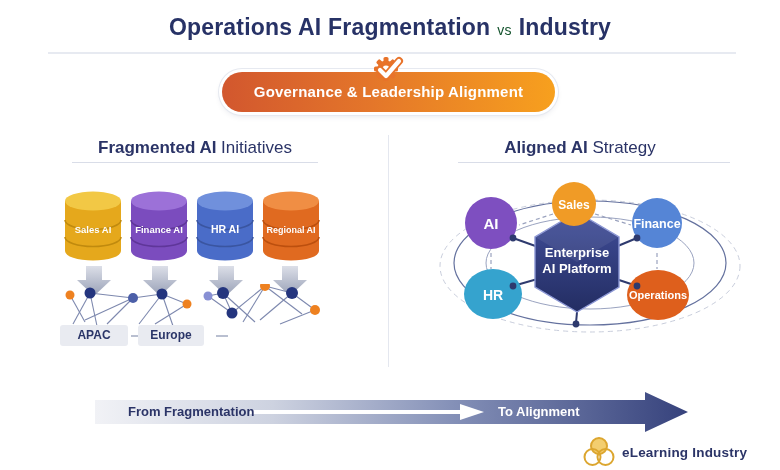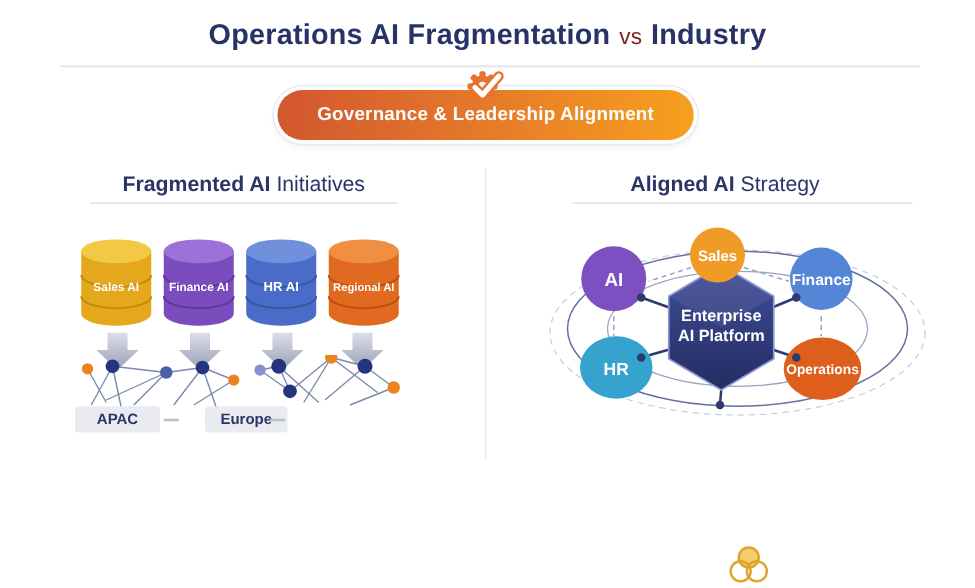--- a/index.html
+++ b/index.html
@@ -2,21 +2,21 @@
 <html><head>
 <meta charset="utf-8">
 <style>
   html,body{margin:0;padding:0;background:#ffffff;}
   .canvas{position:relative;width:780px;height:470px;background:#ffffff;overflow:hidden;
           font-family:"Liberation Sans",sans-serif;}
 
   
   .title{position:absolute;top:14px;left:0;width:780px;text-align:center;
          color:#273266;font-size:23px;font-weight:700;letter-spacing:.2px;}
-  .title .vs{font-size:18px;font-weight:500;margin:0 7px;color:#7f1d1d;}
+  .title .vs{font-size:14px;font-weight:500;margin:0 7px;color:#14532d;}
   .title-rule{position:absolute;top:52px;left:48px;width:688px;height:2px;background:#e7eaf1;}
 
   .badge{position:absolute;top:72px;left:222px;width:333px;height:40px;border-radius:21px;
          background:linear-gradient(90deg,#d2572e 0%,#e4762a 45%,#f7a01e 100%);
          box-shadow:0 0 0 3px #ffffff,0 0 0 4px #e6e9f0,0 3px 7px rgba(40,50,90,.18);
          text-align:center;line-height:40px;color:#ffffff;font-weight:700;font-size:15px;letter-spacing:.2px;}
   .gear{position:absolute;top:53px;left:371px;width:34px;height:34px;}
 
   
   .sec-head{position:absolute;top:138px;font-size:17px;color:#2b3467;text-align:center;}
@@ -29,21 +29,21 @@
   .sec-rule.right{left:458px;width:272px;}
   .v-divider{position:absolute;left:388px;top:135px;width:1px;height:232px;background:#e4e7ef;}
 
   
   .cyl{position:absolute;top:188px;width:58px;height:78px;}
   .cyl.c0{left:64px;} .cyl.c1{left:130px;} .cyl.c2{left:196px;} .cyl.c3{left:262px;}
   .arrows-strip{position:absolute;left:58px;top:266px;width:272px;height:32px;}
   .net{position:absolute;left:55px;top:284px;width:295px;height:52px;}
   .region-box{position:absolute;top:325px;height:21px;line-height:21px;background:#e9ebf1;border-radius:3px;
               color:#2a3568;font-weight:700;font-size:12px;text-align:center;}
-  .rb0{left:60px;width:68px;text-align:center;} .rb1{left:164px;width:66px;} .rb2{left:232px;width:72px;}
+  .rb0{left:60px;width:68px;text-align:center;} .rb1{left:138px;width:66px;} .rb2{left:232px;width:72px;}
   .region-dash{position:absolute;top:335px;height:2px;width:12px;background:#b9bfd0;}
   .rd0{left:131px;} .rd1{left:216px;}
 
   
   .hub-svg{position:absolute;left:420px;top:168px;width:335px;height:202px;}
 
   
   .flow{position:absolute;left:90px;top:386px;width:610px;height:52px;}
   .flow-label{position:absolute;font-size:13px;font-weight:700;top:18px;}
   .flow-from{left:38px;color:#2b3467;}
@@ -225,22 +225,39 @@
 
     <g fill="#2e3a6e">
       <circle cx="93" cy="70" r="3.4"></circle>
         <circle cx="93" cy="118" r="3.4"></circle>
       <circle cx="217" cy="70" r="3.4"></circle>
         <circle cx="217" cy="118" r="3.4"></circle>
       <circle cx="156" cy="156" r="3.4"></circle>
     </g>
   </svg>
 
+  <div class="flow">
+    <svg width="610" height="52" viewBox="0 0 610 52">
+      <defs>
+        <linearGradient id="flowgrad" x1="0" y1="0" x2="1" y2="0">
+          <stop offset="0" stop-color="#f1f2f6"></stop>
+            <stop offset="0.3" stop-color="#cdd2e0"></stop>
+          <stop offset="0.6" stop-color="#8591b8"></stop>
+            <stop offset="1" stop-color="#36427c"></stop>
+        </linearGradient>
+      </defs>
+      <polygon points="5,14 555,14 555,6 598,26 555,46 555,38 5,38" fill="url(#flowgrad)"></polygon>
+      <polygon points="160,24 370,24 370,18 394,26 370,34 370,28 160,28" fill="#ffffff"></polygon>
+    </svg>
+    <span class="flow-label flow-from">From Fragmentation</span>
+    <span class="flow-label flow-to">To Alignment</span>
+  </div>
 
   <div class="brand">
     <svg width="32" height="32" viewBox="0 0 32 32">
       <circle cx="16" cy="10" r="8" fill="#f3ce6f" stroke="#dca62f" stroke-width="2"></circle>
       <circle cx="9.5" cy="21" r="8" fill="none" stroke="#dca62f" stroke-width="2"></circle>
       <circle cx="22.5" cy="21" r="8" fill="none" stroke="#dca62f" stroke-width="2"></circle>
     </svg>
+    <span class="brand-text">eLearning Industry</span>
   </div>
 
 </div>
 
 </body></html>

